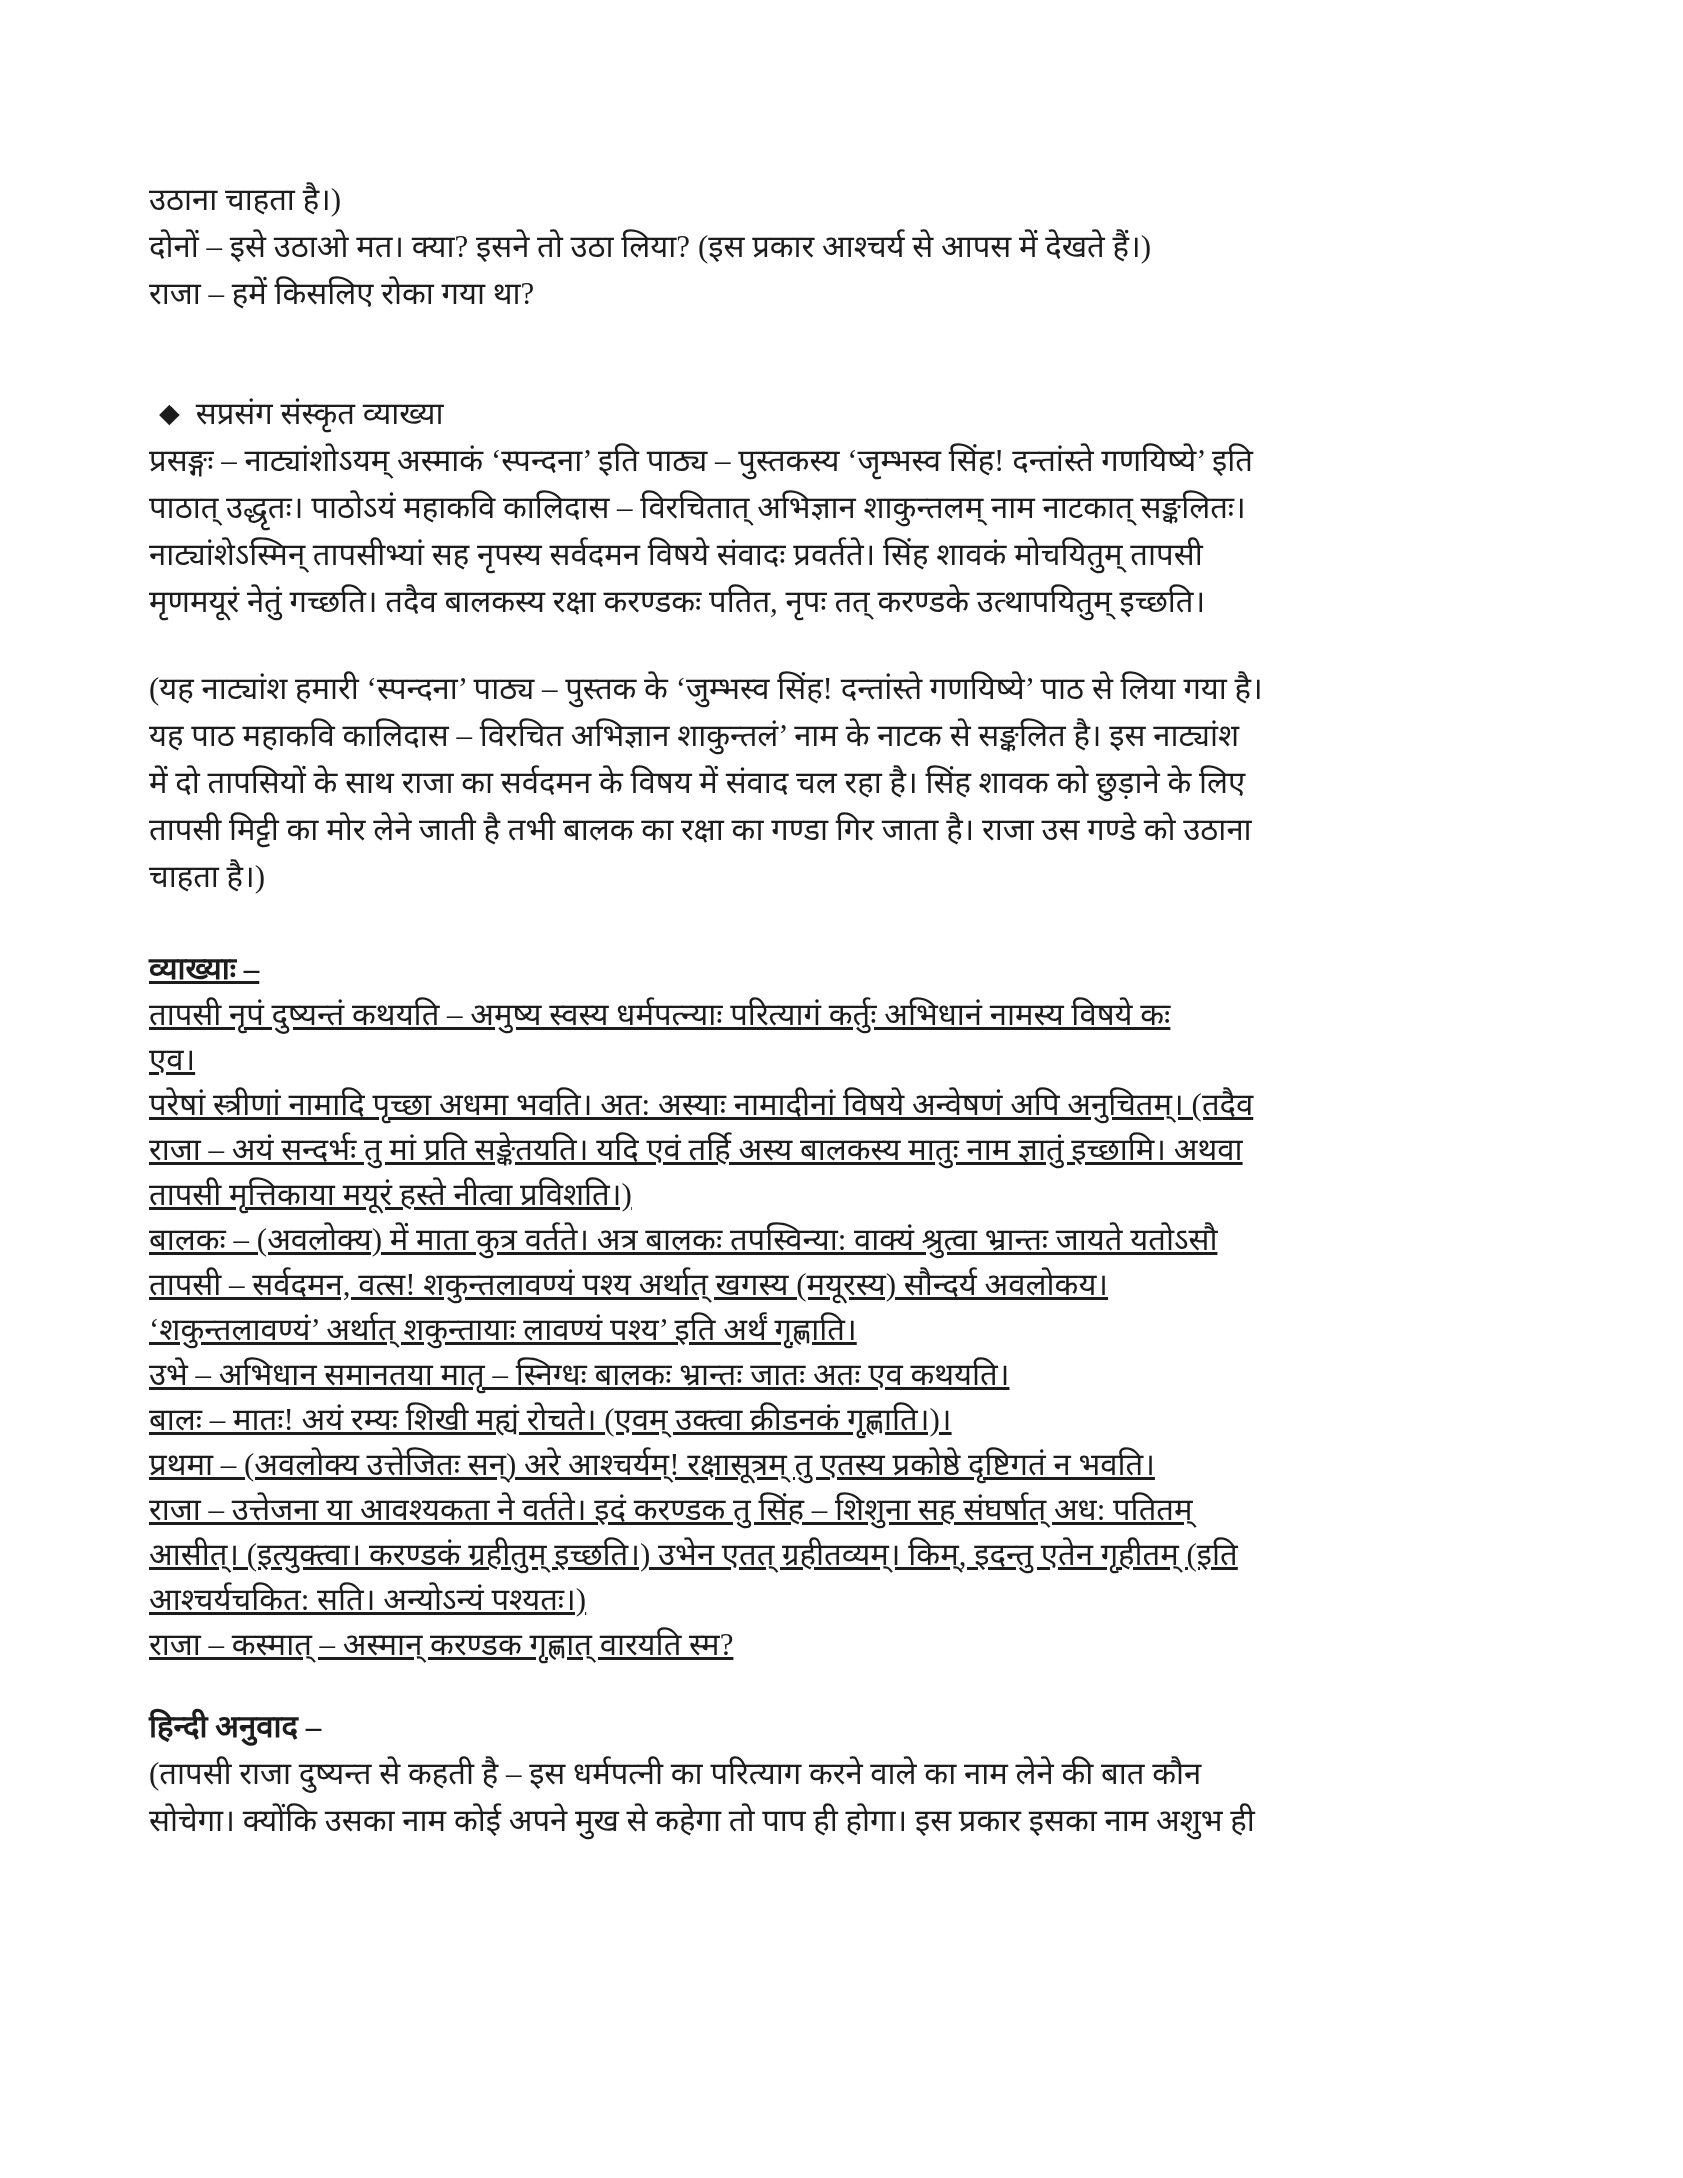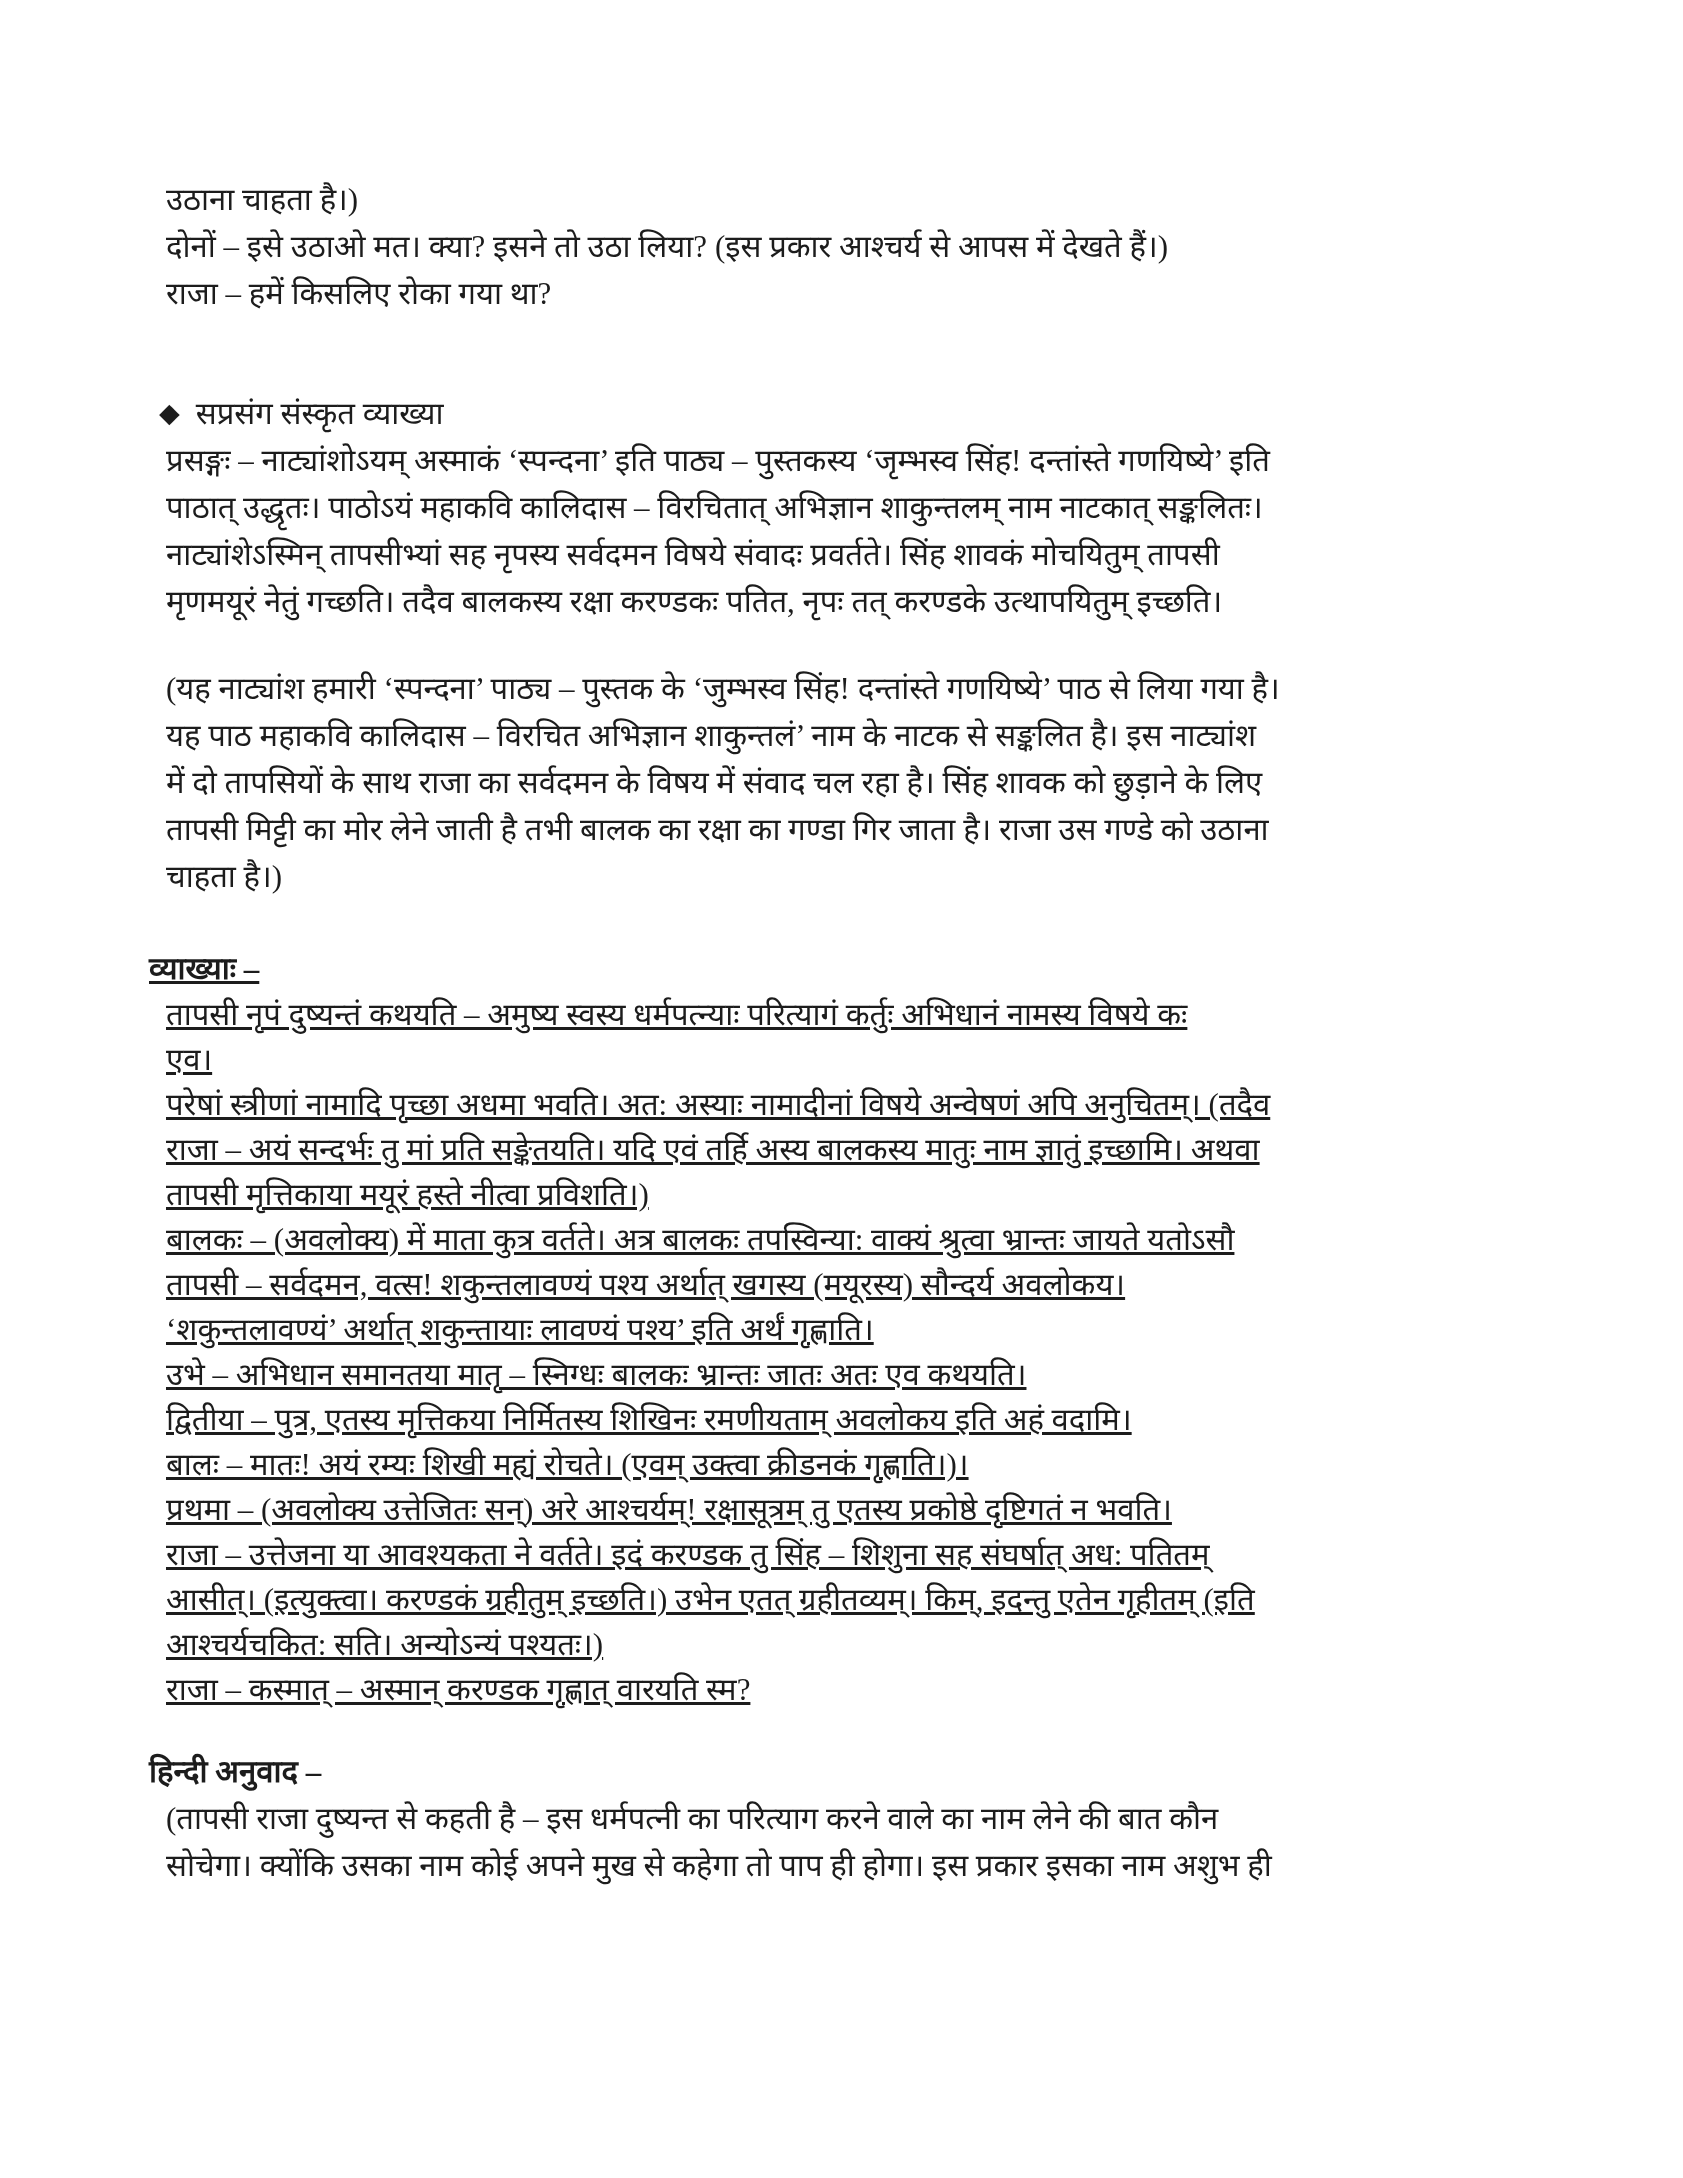--- a/index.html
+++ b/index.html
@@ -15,21 +15,20 @@
     box-sizing: border-box;
     padding: 176px 129px 0 149px;
     font-family: "Liberation Serif", "DejaVu Serif", serif;
     color: #1c1c1c;
     font-size: 31px;
     overflow: hidden;
   }
   .line {
     line-height: 47px;
     white-space: nowrap;
-    margin-left: 17px;
   }
   .vyakhya-lines .line {
     line-height: 45px;
   }
   .section-heading {
     margin-top: 73px;
     line-height: 47px;
     display: flex;
     align-items: center;
     padding-left: 10px;
@@ -90,21 +89,20 @@
     <div class="vyakhya-lines">
         <div class="line">तापसी नृपं दुष्यन्तं कथयति – अमुष्य स्वस्य धर्मपत्न्याः परित्यागं कर्तुः अभिधानं नामस्य विषये कः</div>
         <div class="line">एव।</div>
         <div class="line">परेषां स्त्रीणां नामादि पृच्छा अधमा भवति। अत: अस्याः नामादीनां विषये अन्वेषणं अपि अनुचितम्। (तदैव</div>
         <div class="line">राजा – अयं सन्दर्भः तु मां प्रति सङ्केतयति। यदि एवं तर्हि अस्य बालकस्य मातुः नाम ज्ञातुं इच्छामि। अथवा</div>
         <div class="line">तापसी मृत्तिकाया मयूरं हस्ते नीत्वा प्रविशति।)</div>
         <div class="line">बालकः – (अवलोक्य) में माता कुत्र वर्तते। अत्र बालकः तपस्विन्या: वाक्यं श्रुत्वा भ्रान्तः जायते यतोऽसौ</div>
         <div class="line">तापसी – सर्वदमन, वत्स! शकुन्तलावण्यं पश्य अर्थात् खगस्य (मयूरस्य) सौन्दर्य अवलोकय।</div>
         <div class="line">‘शकुन्तलावण्यं’ अर्थात् शकुन्तायाः लावण्यं पश्य’ इति अर्थं गृह्णाति।</div>
         <div class="line">उभे – अभिधान समानतया मातृ – स्निग्धः बालकः भ्रान्तः जातः अतः एव कथयति।</div>
-        <div class="line">द्वितीया – पुत्र, एतस्य मृत्तिकया निर्मितस्य शिखिनः रमणीयताम् अवलोकय इति अहं वदामि।</div>
         <div class="line">बालः – मातः! अयं रम्यः शिखी मह्यं रोचते। (एवम् उक्त्वा क्रीडनकं गृह्णाति।)।</div>
         <div class="line">प्रथमा – (अवलोक्य उत्तेजितः सन्) अरे आश्चर्यम्! रक्षासूत्रम् तु एतस्य प्रकोष्ठे दृष्टिगतं न भवति।</div>
         <div class="line">राजा – उत्तेजना या आवश्यकता ने वर्तते। इदं करण्डक तु सिंह – शिशुना सह संघर्षात् अध: पतितम्</div>
         <div class="line">आसीत्। (इत्युक्त्वा। करण्डकं ग्रहीतुम् इच्छति।) उभेन एतत् ग्रहीतव्यम्। किम्, इदन्तु एतेन गृहीतम् (इति</div>
         <div class="line">आश्चर्यचकित: सति। अन्योऽन्यं पश्यतः।)</div>
         <div class="line">राजा – कस्मात् – अस्मान् करण्डक गृह्णात् वारयति स्म?</div>
       </div>
   </div>
 
   <div class="anuvad-section">

